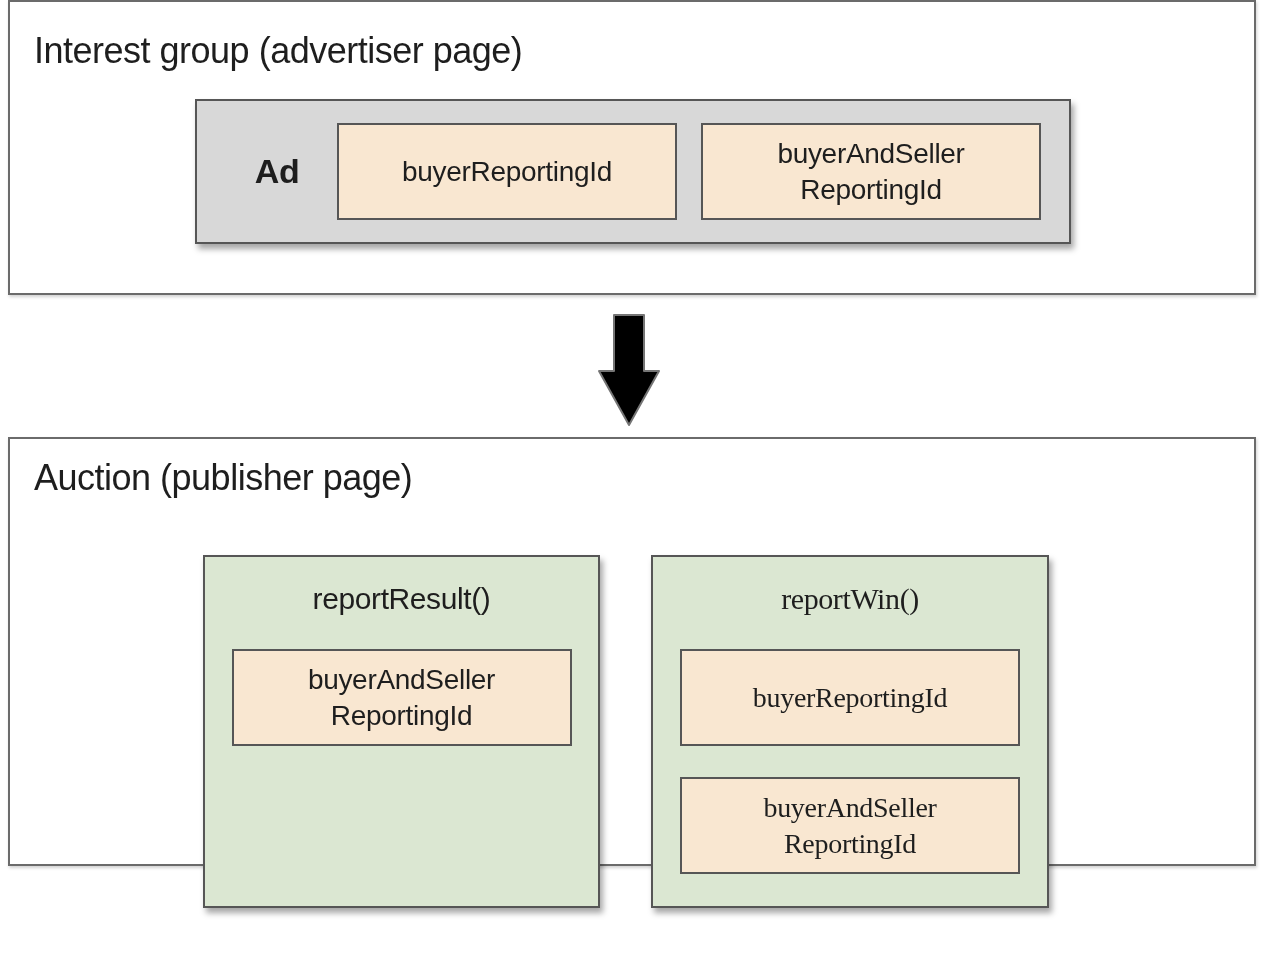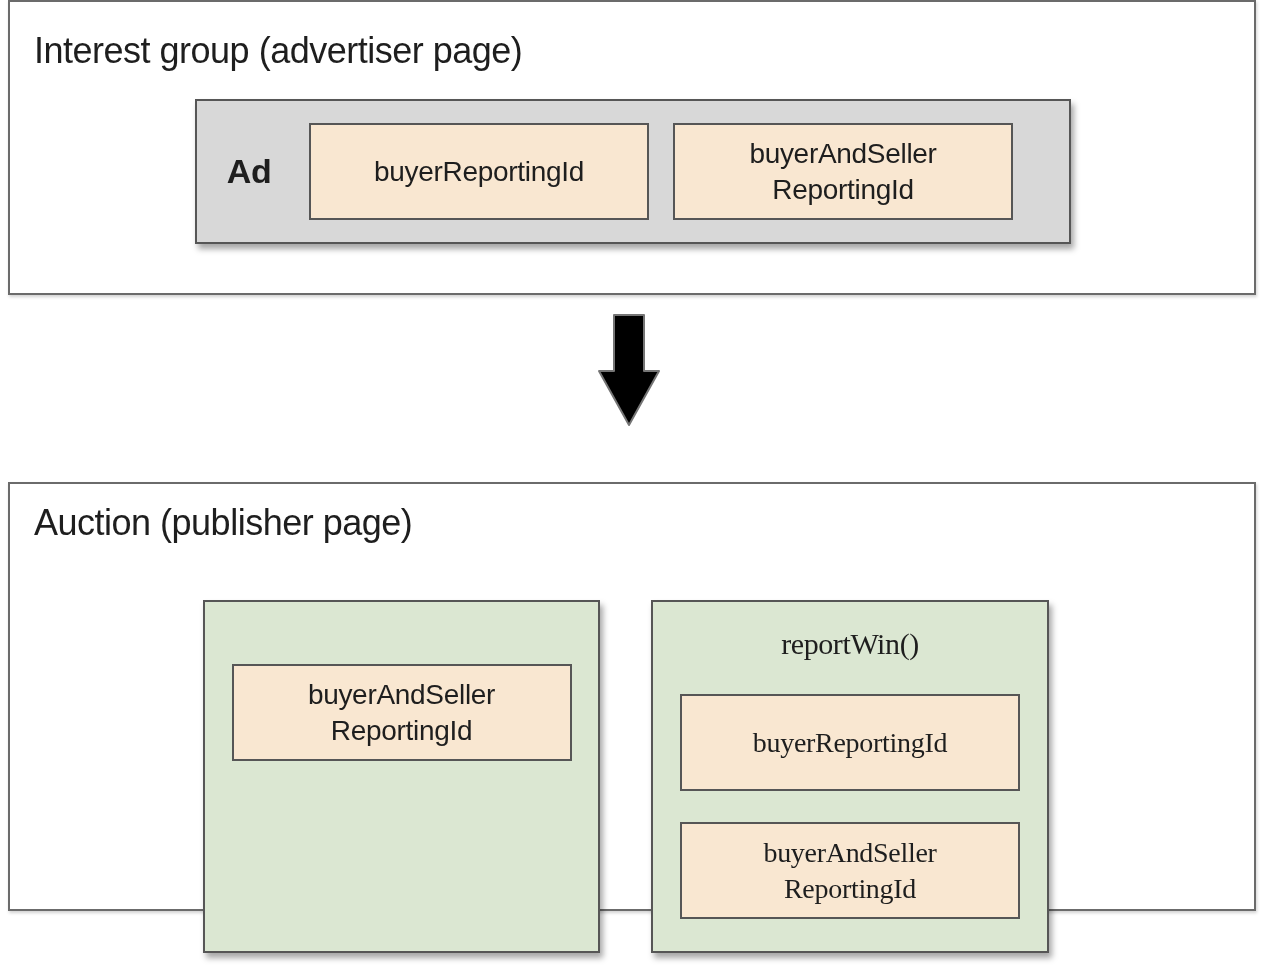--- a/index.html
+++ b/index.html
@@ -11,38 +11,38 @@
     overflow:hidden;
   }
   .panel {
     position:absolute; left:8px; width:1248px;
     background:#ffffff;
     border:2px solid var(--outer-border,#6b6b6b);
     box-sizing:border-box;
     box-shadow:1px 2px 3px rgba(0,0,0,0.18);
   }
   #interest-panel { top:0; height:295px; }
-  #auction-panel  { top:437px; height:429px;margin-top:45px; }
+  #auction-panel  { top:437px; height:429px; }
 
   .panel-title {
     position:absolute; left:24px;
     font-size:36px; line-height:1; letter-spacing:-0.5px;
     white-space:nowrap;
   }
   #interest-panel .panel-title { top:31px; }
   #auction-panel  .panel-title { top:21px; }
 
   .ad-box {
     position:absolute; left:185px; top:97px;
     width:876px; height:145px; box-sizing:border-box;
     background:var(--ad-box-fill,#d8d8d8);
     border:2px solid var(--ad-box-border,#565656);
     box-shadow:3px 5px 6px rgba(0,0,0,0.35);
     display:flex; align-items:center;
-    padding-left:16px; gap:24px;
+    padding-left:44px; gap:24px;
   }
   .ad-label {
     width:72px; text-align:center;
     font-weight:bold; font-size:34px; letter-spacing:-0.5px;
   }
   .id-box {
     width:340px; height:97px; box-sizing:border-box;
     background:var(--id-box-fill,#f9e7d1);
     border:2px solid var(--id-box-border,#565656);
     display:flex; align-items:center; justify-content:center;
@@ -92,20 +92,21 @@
   </section>
 
   <svg class="down-arrow" viewBox="0 0 64 113" xmlns="http://www.w3.org/2000/svg" aria-hidden="true">
     <polygon points="17,1 47,1 47,57 62,57 32,111 2,57 17,57" fill="var(--arrow-fill,#000000)" stroke="var(--arrow-outline,#757575)" stroke-width="2" stroke-linejoin="round"></polygon>
   </svg>
 
   <section class="panel" id="auction-panel">
     <div class="panel-title">Auction (publisher page)</div>
 
     <div class="function-box" id="report-result-box">
+      <div class="function-title">reportResult()</div>
       <div class="function-ids">
         <div class="id-box">
           <span>buyerAndSeller
 ReportingId</span>
         </div>
       </div>
     </div>
 
     <div class="function-box" id="report-win-box">
       <div class="function-title">reportWin()</div>

